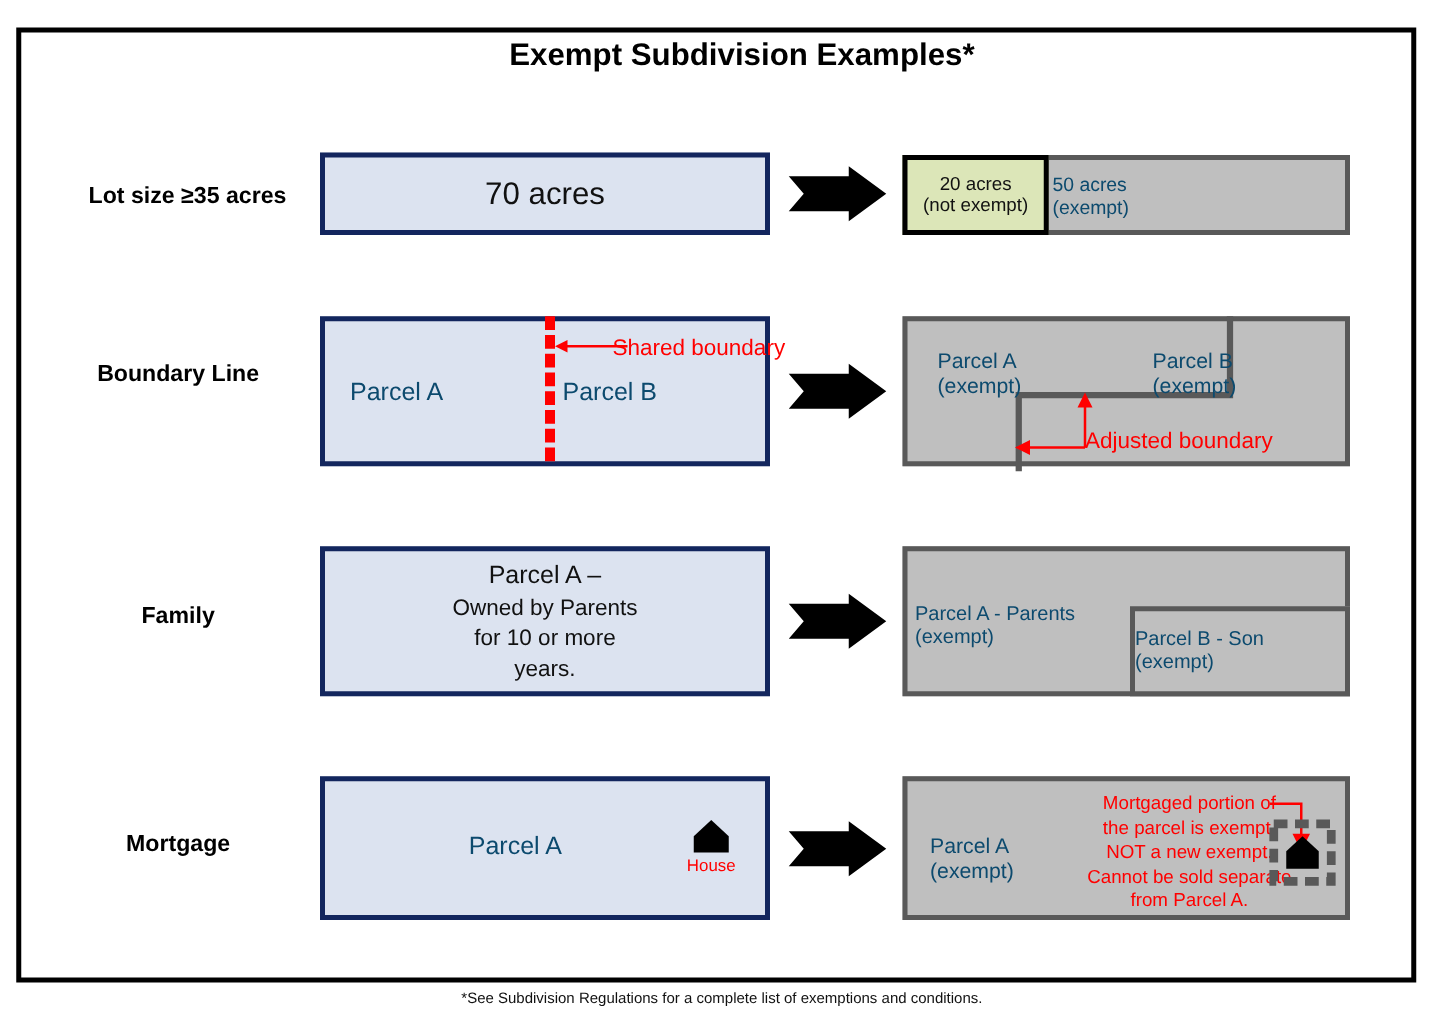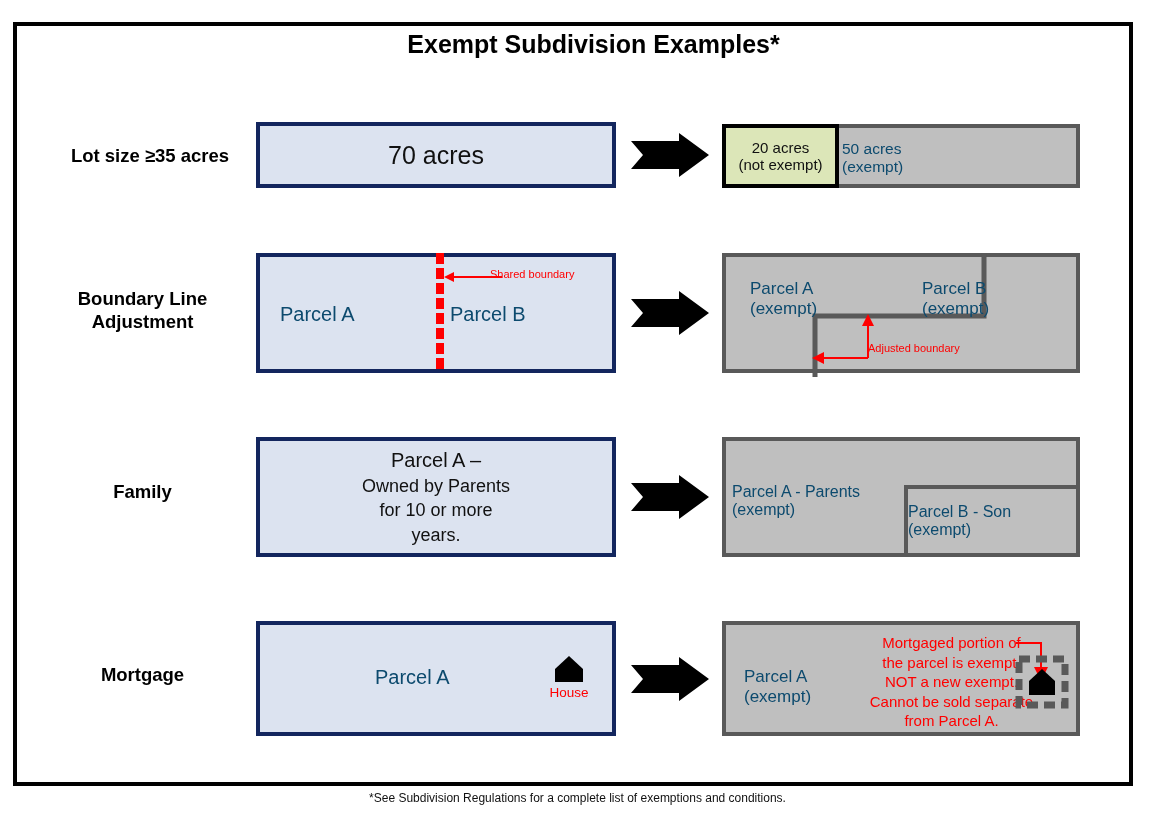--- a/index.html
+++ b/index.html
@@ -42,21 +42,21 @@
     display:flex;flex-direction:column;align-items:center;justify-content:center;
     font-size:15px;line-height:1.15;color:#111;text-align:center;
   }
 
   .cell-text{
     position:absolute;text-align:left;font-size:15.5px;line-height:1.15;color:#0c4a6e;
   }
   .cell-text .l1{display:block;}
   .cell-text .l2{display:block;}
   .red-note{position:absolute;color:#ff0000;font-size:15px;line-height:1.3;text-align:center;}
-  .red-label{position:absolute;color:#ff0000;font-size:11px;white-space:nowrap;}
+  .red-label{position:absolute;color:#ff0000;font-size:18px;white-space:nowrap;}
 
   .dashline{position:absolute;}
 
   .house-label{position:absolute;color:#ff0000;font-size:13.5px;text-align:center;width:60px;}
 
   #footnote{
     position:absolute;left:0;top:791px;width:100%;text-align:center;
     font-size:12px;color:#111;
   }
   svg{display:block;overflow:visible;}
@@ -89,21 +89,20 @@
   </div>
   <div class="green-box" style="left:722px;top:124px;width:117px;height:64px;">
     <span>20 acres</span>
     <span>(not exempt)</span>
   </div>
 </div>
 
 <div class="row">
   <div class="row-label" style="left:35px;top:287px;width:215px;">
     <div>Boundary Line</div>
-    <div>Adjustment</div>
   </div>
 
   <div class="blue-box" style="left:256px;top:253px;width:360px;height:120px;"></div>
   <div class="cell-text" style="left:280px;top:303px;width:150px;font-size:20px;">Parcel A</div>
   <div class="cell-text" style="left:450px;top:303px;width:150px;font-size:20px;">Parcel B</div>
 
   <div class="dashline" style="left:436px;top:253px;width:8px;height:120px;">
     <svg width="8" height="120" viewBox="0 0 8 120">
       <line x1="4" y1="0" x2="4" y2="120" stroke="#ff0000" stroke-width="8" stroke-dasharray="11,4"></line>
     </svg>

